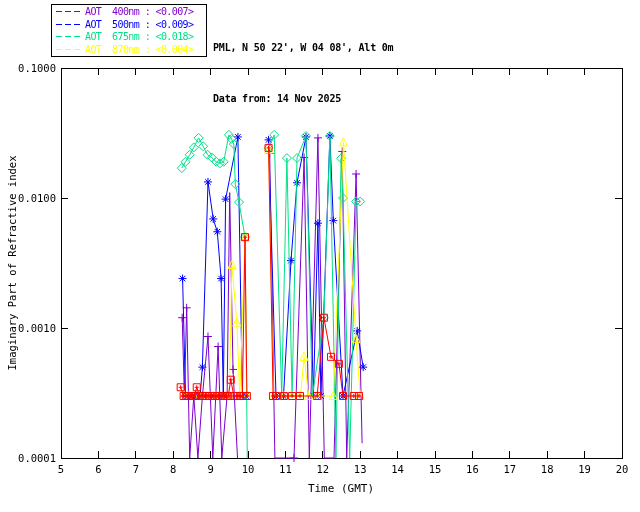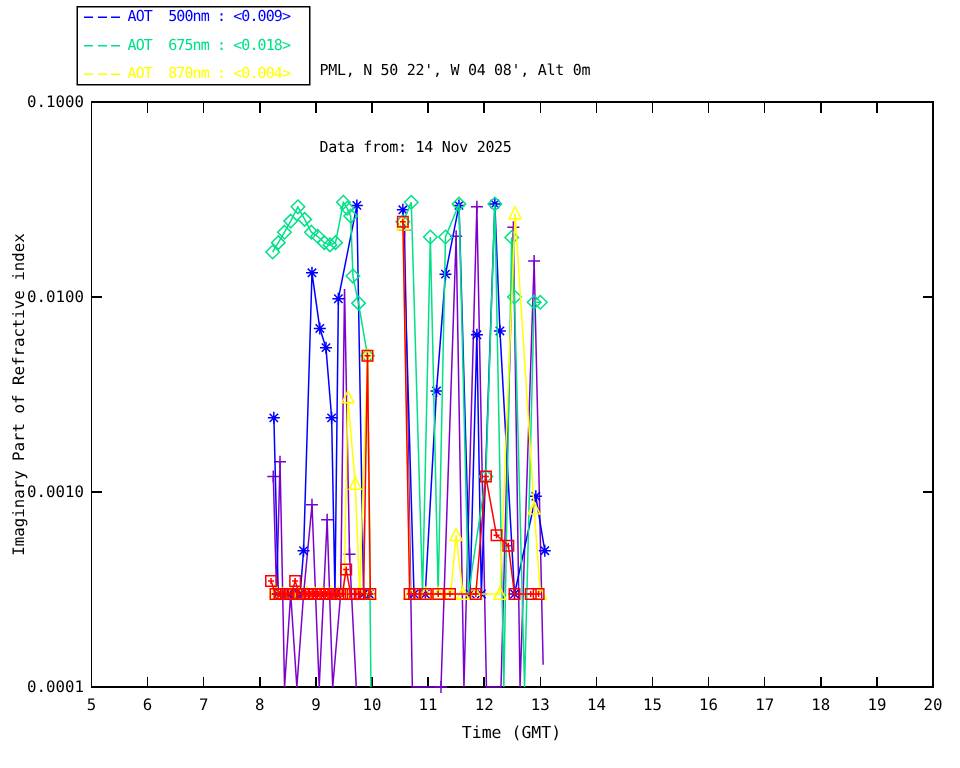--- a/index.html
+++ b/index.html
@@ -3,30 +3,34 @@
 <meta charset="utf-8">
 <style>
   html,body{margin:0;padding:0;background:#fff;}
   .stage{position:relative;width:640px;height:512px;background:#ffffff;overflow:hidden;
          font-family:"DejaVu Sans Mono","Liberation Mono",monospace;}
   .legend{position:absolute;left:51px;top:4px;width:156px;height:53px;border:1px solid #000;
           box-sizing:border-box;padding:2px 3px 2px 4px;display:flex;flex-direction:column;justify-content:space-between;}
   .legend-row{display:flex;align-items:center;height:9.5px;}
   .legend-dash{display:inline-block;width:24px;height:1px;margin-right:5px;flex:0 0 auto;}
   .legend-label{font-size:10px;line-height:9.5px;letter-spacing:-0.6px;white-space:pre;}
-  .header{position:absolute;left:213px;top:5px;color:#000;font-size:10px;line-height:17px;letter-spacing:-0.2px;white-space:pre;}
+  .header{position:absolute;left:213px;top:5px;color:#000;font-size:10px;line-height:17px;letter-spacing:-0.2px;white-space:pre;font-weight:bold;}
   svg{position:absolute;left:0;top:0;}
   text{font-family:"DejaVu Sans Mono","Liberation Mono",monospace;fill:#000;}
 </style>
 </head>
 <body>
 
 <div class="stage">
 
   <div class="legend">
+      <div class="legend-row">
+        <span class="legend-dash" style="background: repeating-linear-gradient(90deg, rgb(125, 0, 204) 0px, rgb(125, 0, 204) 6px, transparent 6px, transparent 9px);"></span>
+        <span class="legend-label" style="color: rgb(125, 0, 204);">AOT  400nm : &lt;0.007&gt;</span>
+      </div>
       <div class="legend-row">
         <span class="legend-dash" style="background: repeating-linear-gradient(90deg, rgb(0, 0, 255) 0px, rgb(0, 0, 255) 6px, transparent 6px, transparent 9px);"></span>
         <span class="legend-label" style="color: rgb(0, 0, 255);">AOT  500nm : &lt;0.009&gt;</span>
       </div>
       <div class="legend-row">
         <span class="legend-dash" style="background: repeating-linear-gradient(90deg, rgb(0, 224, 135) 0px, rgb(0, 224, 135) 6px, transparent 6px, transparent 9px);"></span>
         <span class="legend-label" style="color: rgb(0, 224, 135);">AOT  675nm : &lt;0.018&gt;</span>
       </div>
       <div class="legend-row">
         <span class="legend-dash" style="background: repeating-linear-gradient(90deg, rgb(255, 255, 0) 0px, rgb(255, 255, 0) 6px, transparent 6px, transparent 9px);"></span>

